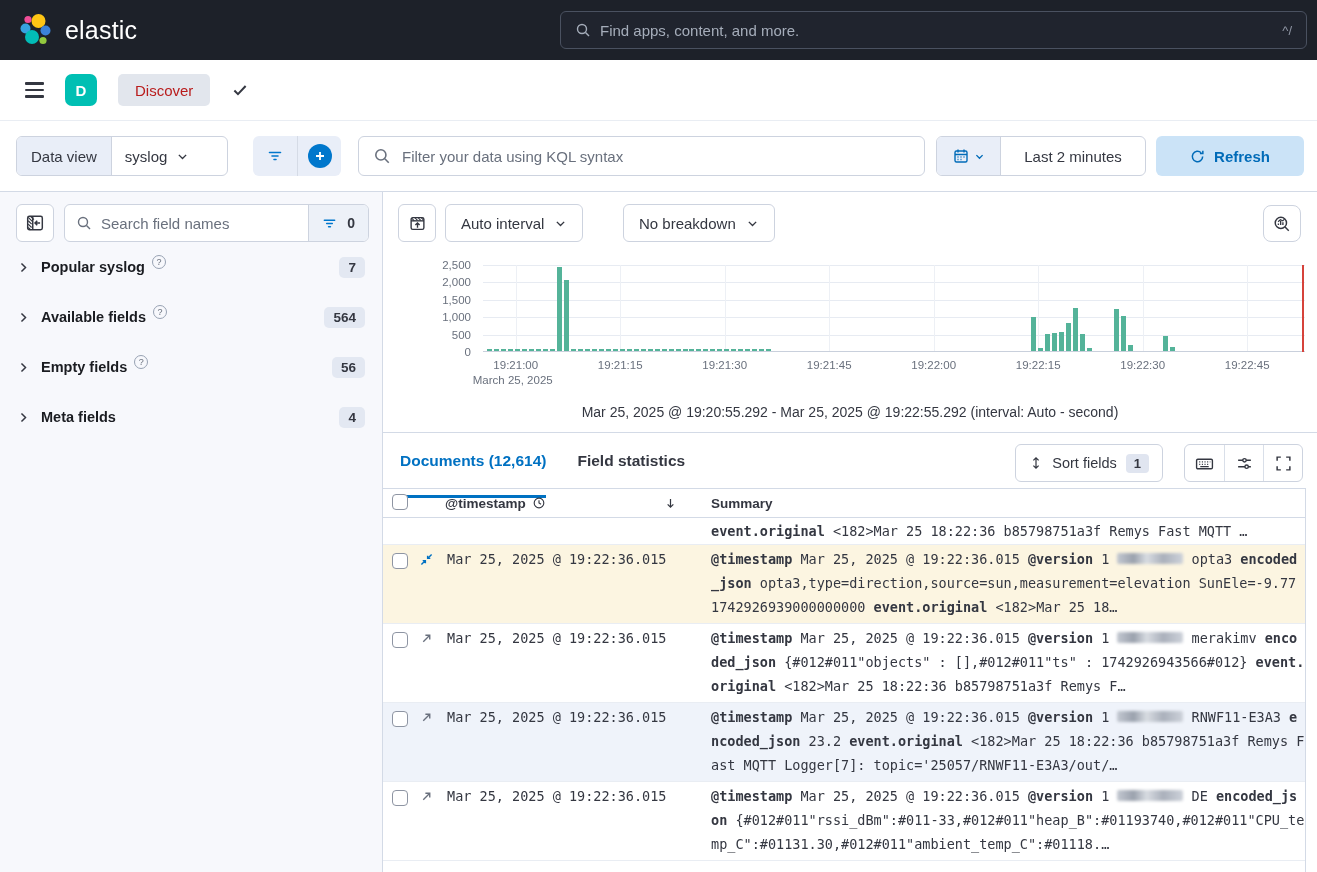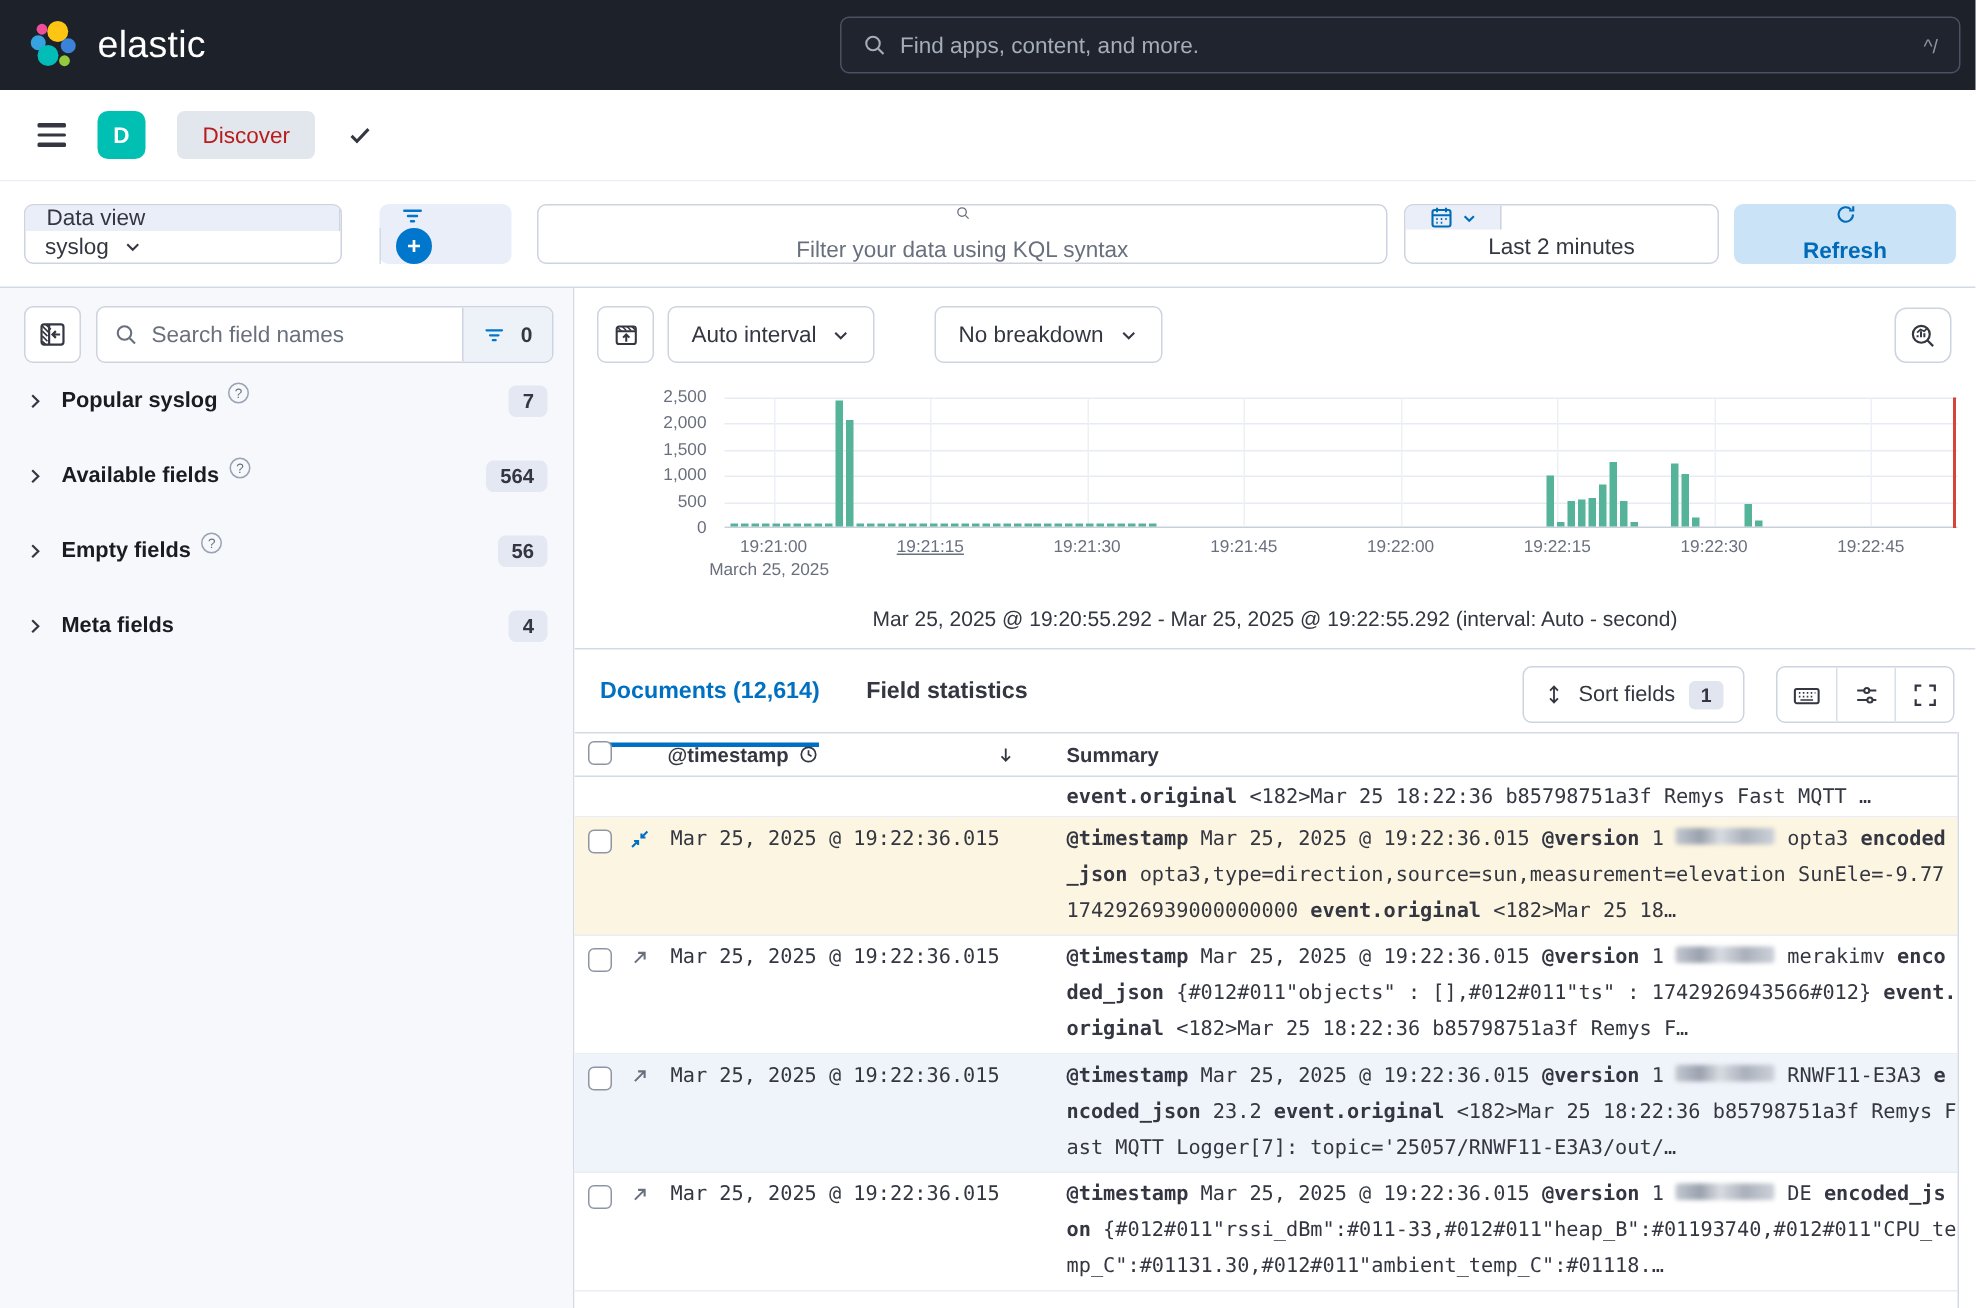--- a/index.html
+++ b/index.html
@@ -24,21 +24,21 @@
   .burger { display:flex; flex-direction:column; gap:4px; cursor:pointer; }
   .burger i { display:block; width:19px; height:2.5px; background:#343741; border-radius:1px; }
   .space-avatar { width:32px; height:32px; border-radius:7px; background:#00BFB3; color:#fff;
     font-weight:700; font-size:15px; display:flex; align-items:center; justify-content:center; }
   .crumb-pill { height:32px; padding:0 17px; background:#E2E6ED; border-radius:5px;
     display:flex; align-items:center; font-size:15px; color:#b91c1c; }
 
   
   .querybar { position:absolute; left:0; top:121px; right:0; height:71px; background:#fff;
     border-bottom:1px solid #D3DAE6; }
-  .ctl { position:absolute; top:15px; height:40px;flex-direction:column; }
+  .ctl { position:absolute; top:15px; height:40px; }
   .dv-group { left:16px; width:212px; border:1px solid #CDD3DF; border-radius:6px;
     display:flex; overflow:hidden; background:#fff; }
   .dv-prepend { background:#E9EEF8; border-right:1px solid #CDD3DF; padding:0 14px;
     display:flex; align-items:center; font-size:15px; }
   .dv-value { flex:1; display:flex; align-items:center; gap:9px; padding:0 13px; font-size:15px; }
   .filter-group { left:253px; width:88px; background:#E9EEF8; border-radius:6px; display:flex; }
   .filter-cell { width:44px; display:flex; align-items:center; justify-content:center; }
   .filter-cell + .filter-cell { border-left:1px solid #D5DBE6; }
   .plus-circle { width:24px; height:24px; border-radius:50%; background:#0077CC; color:#fff;
     display:flex; align-items:center; justify-content:center; }
@@ -398,21 +398,21 @@
         <div class="ylab" style="top: 91px;">0</div>
         <div class="ylab" style="top: 73.6px;">500</div>
         <div class="ylab" style="top: 56.2px;">1,000</div>
         <div class="ylab" style="top: 38.8px;">1,500</div>
         <div class="ylab" style="top: 21.4px;">2,000</div>
         <div class="ylab" style="top: 4px;">2,500</div>
       </div>
     <div id="xlabels">
         <div class="xlab" style="left: 132.741px; top: 104px;">19:21:00</div>
         <div class="xlab" style="left: 129.741px; top: 119px;">March 25, 2025</div>
-        <div class="xlab" style="left: 237.232px; top: 104px; text-decoration: underline;">19:21:15</div>
+        <div class="xlab" style="left: 237.232px; top: 104px;">19:21:15</div>
         <div class="xlab" style="left: 341.724px; top: 104px;">19:21:30</div>
         <div class="xlab" style="left: 446.215px; top: 104px;">19:21:45</div>
         <div class="xlab" style="left: 550.707px; top: 104px;">19:22:00</div>
         <div class="xlab" style="left: 655.198px; top: 104px;">19:22:15</div>
         <div class="xlab" style="left: 759.69px; top: 104px;">19:22:30</div>
         <div class="xlab" style="left: 864.181px; top: 104px;">19:22:45</div>
       </div>
   </div>
 
   <div class="range-label">Mar 25, 2025 @ 19:20:55.292 - Mar 25, 2025 @ 19:22:55.292 (interval: Auto - second)</div>

